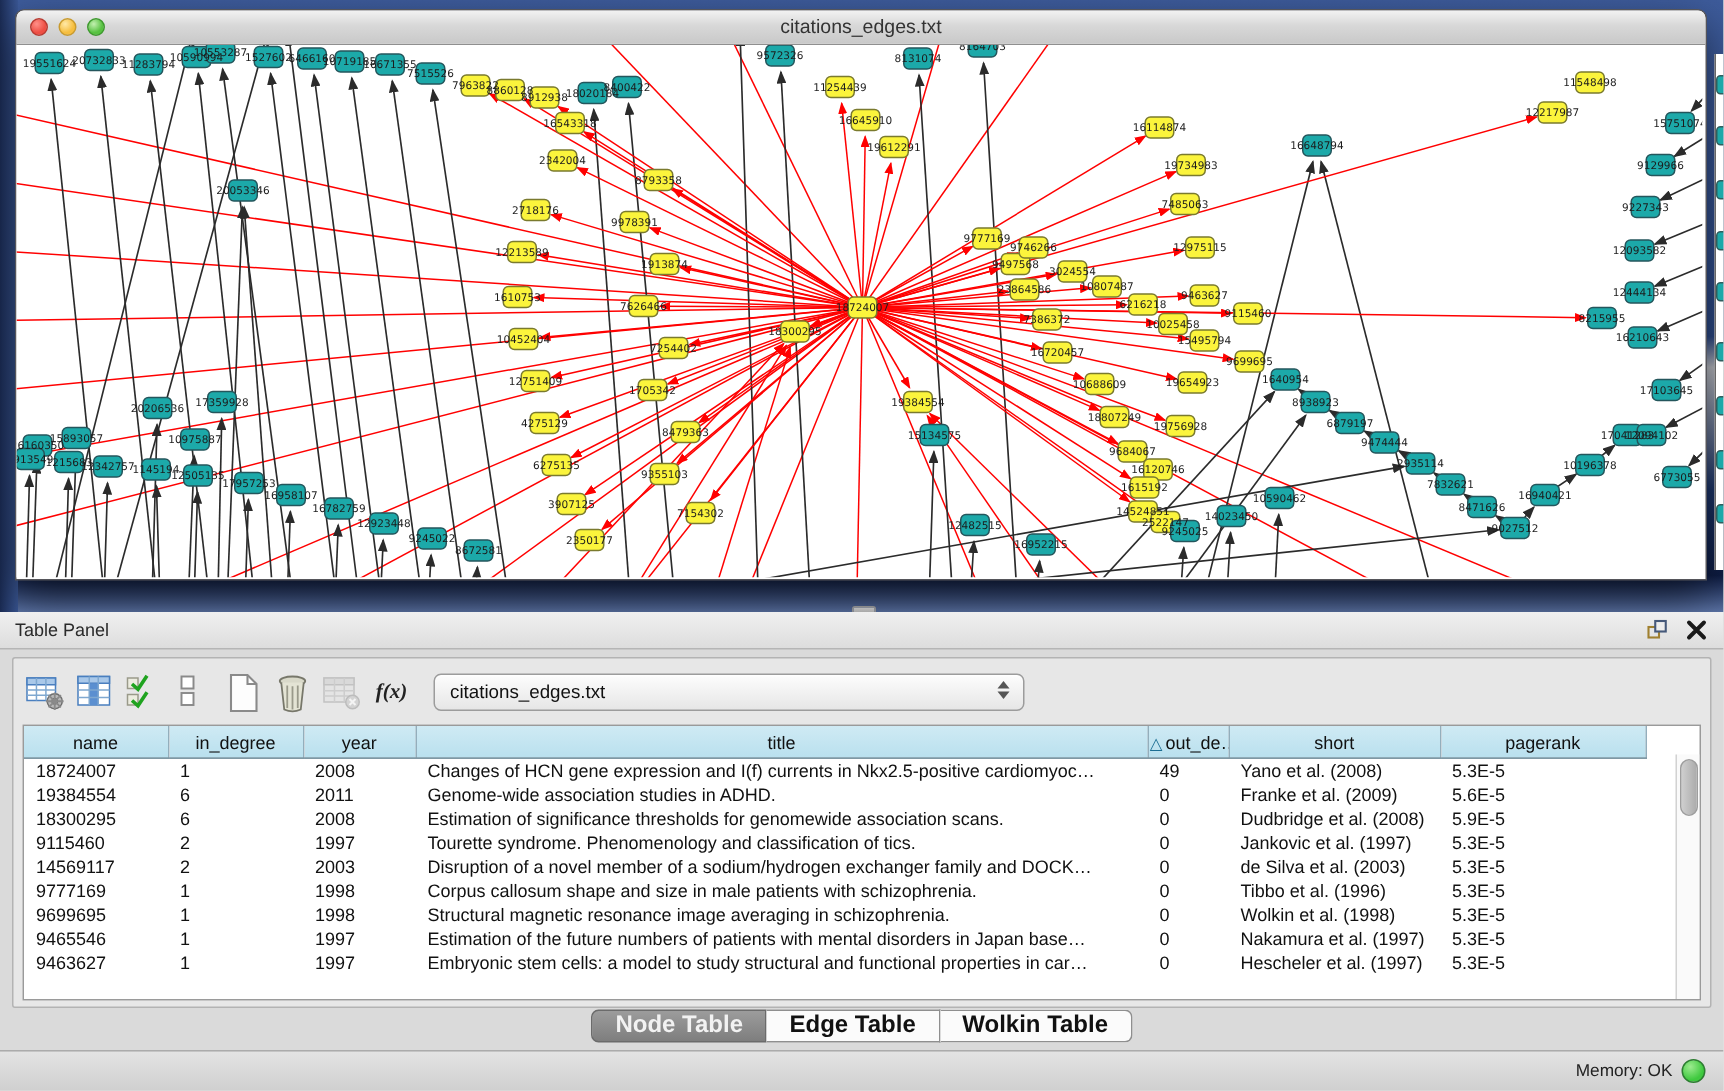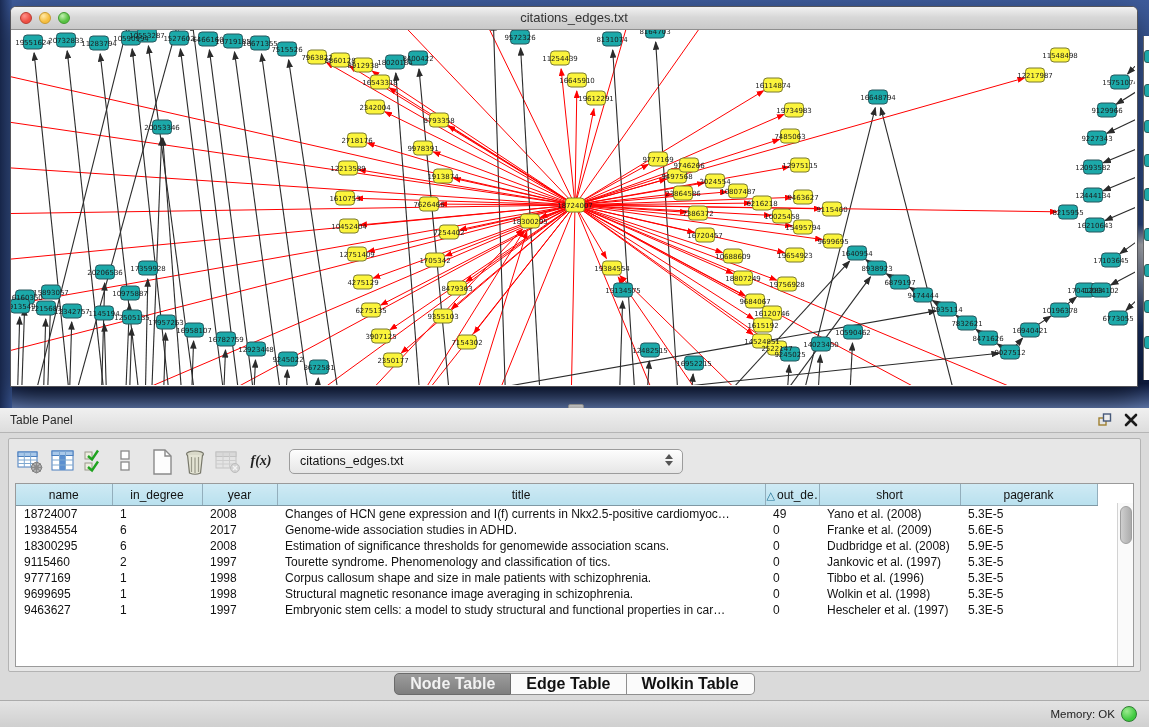--- a/index.html
+++ b/index.html
@@ -606,21 +606,21 @@
               <td>1</td>
               <td>2008</td>
               <td>Changes of HCN gene expression and I(f) currents in Nkx2.5-positive cardiomyoc…</td>
               <td>49</td>
               <td>Yano et al. (2008)</td>
               <td>5.3E-5</td>
             </tr>
             <tr>
               <td>19384554</td>
               <td>6</td>
-              <td>2017</td>
+              <td>2011</td>
               <td>Genome-wide association studies in ADHD.</td>
               <td>0</td>
               <td>Franke et al. (2009)</td>
               <td>5.6E-5</td>
             </tr>
             <tr>
               <td>18300295</td>
               <td>6</td>
               <td>2008</td>
               <td>Estimation of significance thresholds for genomewide association scans.</td>
@@ -631,35 +631,53 @@
             <tr>
               <td>9115460</td>
               <td>2</td>
               <td>1997</td>
               <td>Tourette syndrome. Phenomenology and classification of tics.</td>
               <td>0</td>
               <td>Jankovic et al. (1997)</td>
               <td>5.3E-5</td>
             </tr>
             <tr>
+              <td>14569117</td>
+              <td>2</td>
+              <td>2003</td>
+              <td>Disruption of a novel member of a sodium/hydrogen exchanger family and DOCK…</td>
+              <td>0</td>
+              <td>de Silva et al. (2003)</td>
+              <td>5.3E-5</td>
+            </tr>
+            <tr>
               <td>9777169</td>
               <td>1</td>
               <td>1998</td>
               <td>Corpus callosum shape and size in male patients with schizophrenia.</td>
               <td>0</td>
               <td>Tibbo et al. (1996)</td>
               <td>5.3E-5</td>
             </tr>
             <tr>
               <td>9699695</td>
               <td>1</td>
               <td>1998</td>
               <td>Structural magnetic resonance image averaging in schizophrenia.</td>
               <td>0</td>
               <td>Wolkin et al. (1998)</td>
+              <td>5.3E-5</td>
+            </tr>
+            <tr>
+              <td>9465546</td>
+              <td>1</td>
+              <td>1997</td>
+              <td>Estimation of the future numbers of patients with mental disorders in Japan base…</td>
+              <td>0</td>
+              <td>Nakamura et al. (1997)</td>
               <td>5.3E-5</td>
             </tr>
             <tr>
               <td>9463627</td>
               <td>1</td>
               <td>1997</td>
               <td>Embryonic stem cells: a model to study structural and functional properties in car…</td>
               <td>0</td>
               <td>Hescheler et al. (1997)</td>
               <td>5.3E-5</td>

